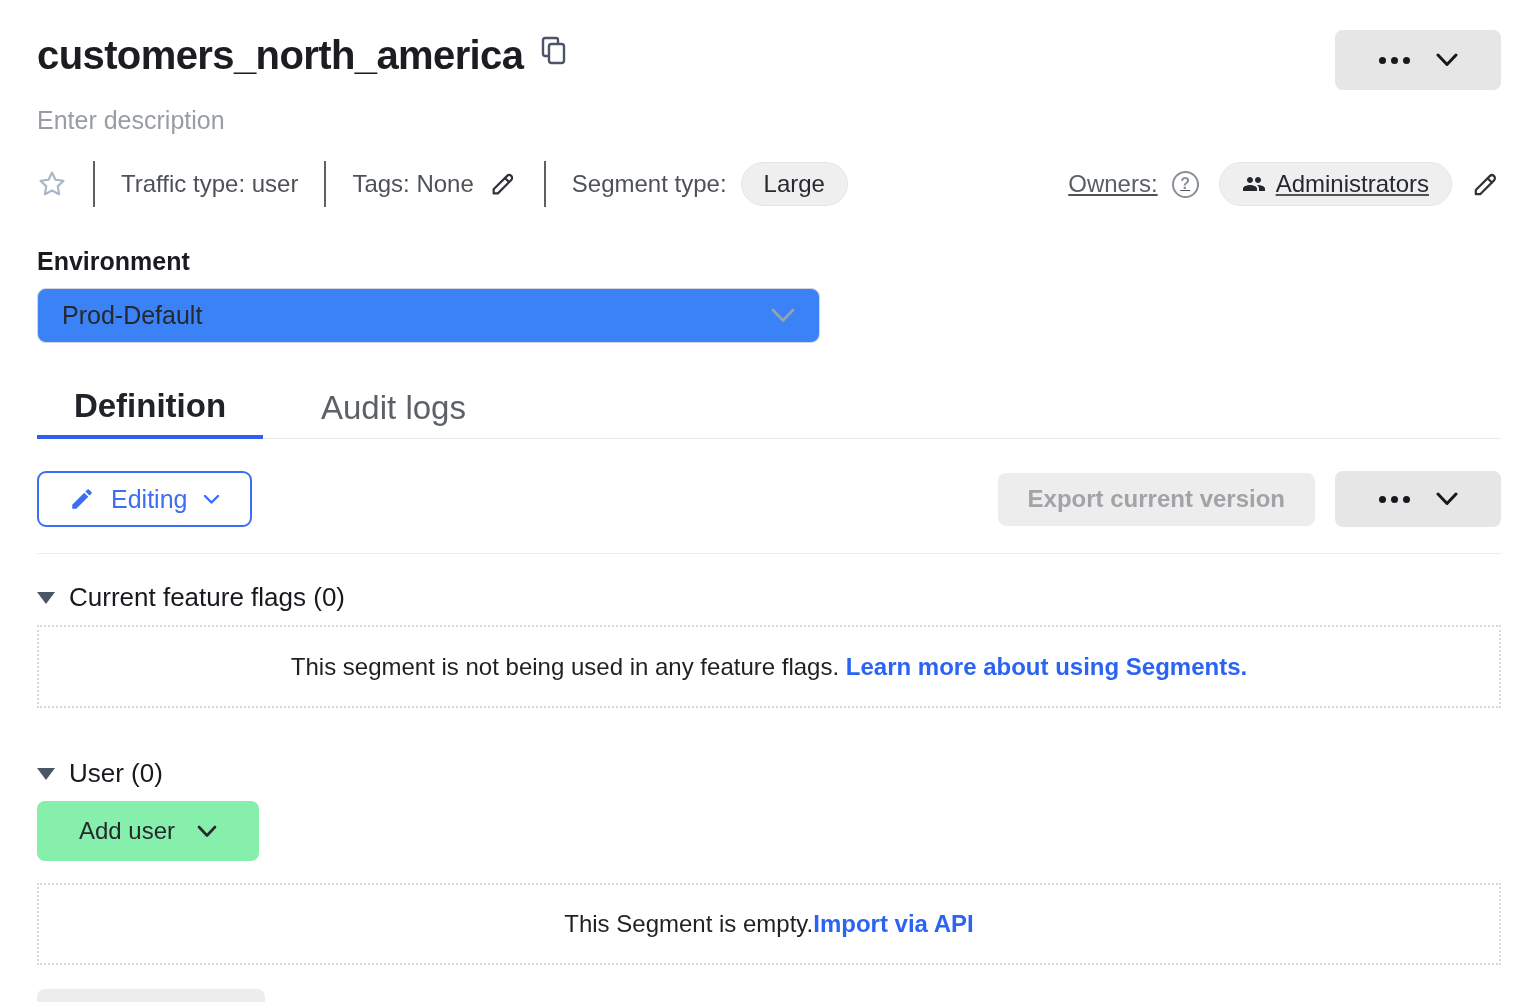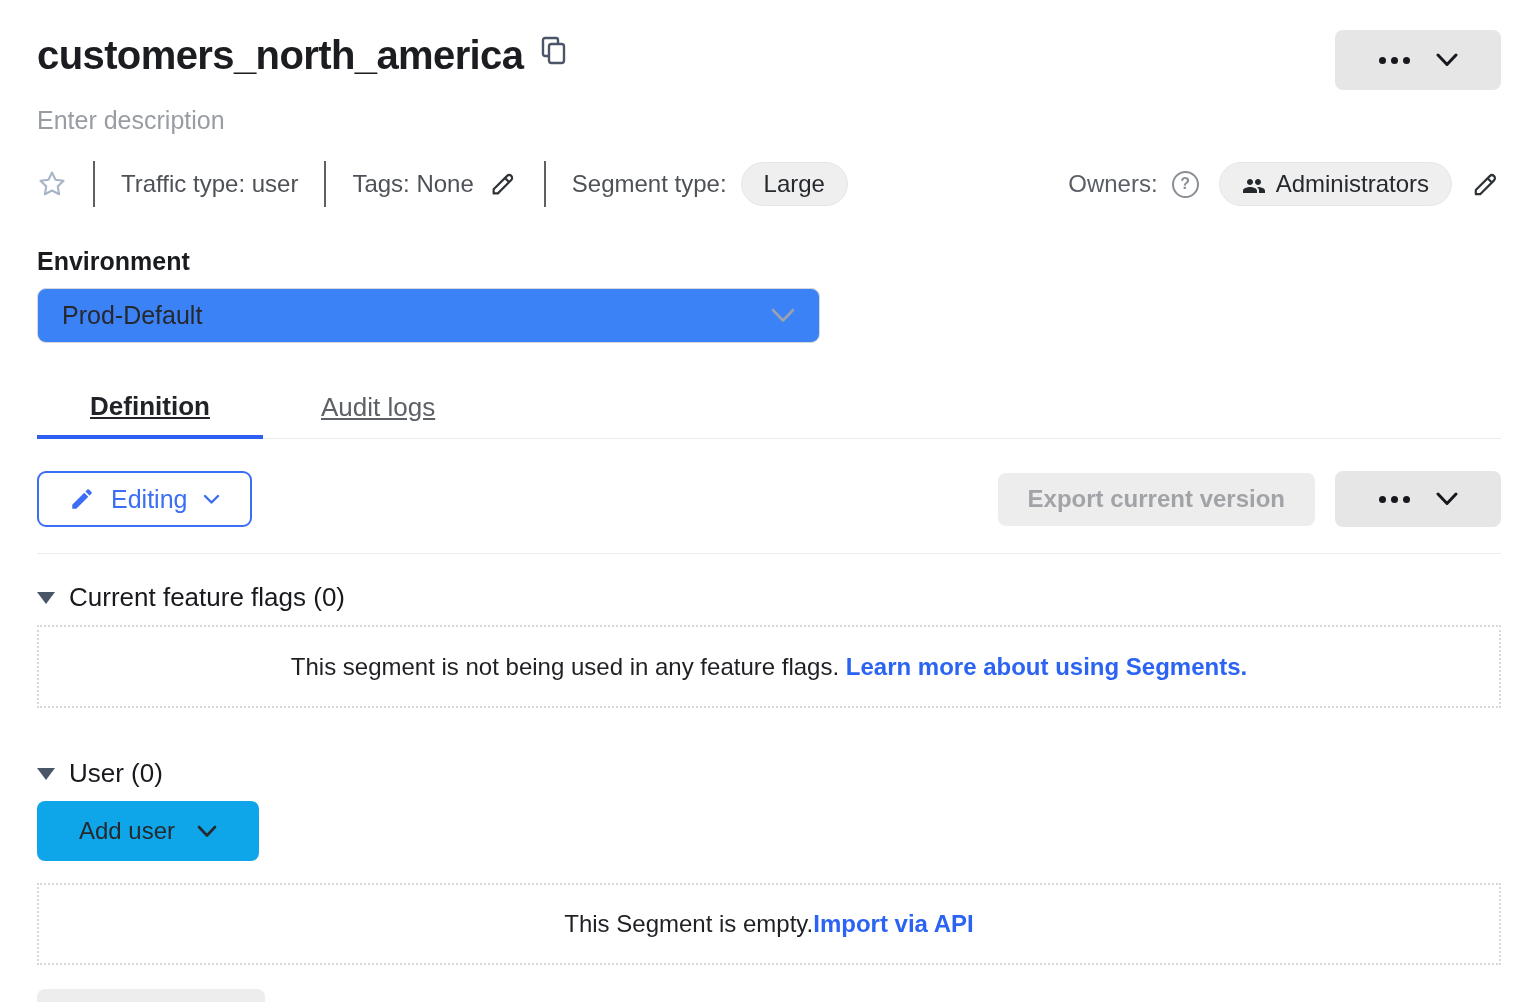--- a/index.html
+++ b/index.html
@@ -32,39 +32,39 @@
 
   
   .meta-row { margin-top:26px; display:flex; align-items:center; height:46px; font-size:24px; color:#4e5258; }
   .vdiv { width:2px; height:46px; background:#5d6166; margin:0 26px; }
   .meta-item { display:flex; align-items:center; gap:14px; }
   .pill {
     display:inline-flex; align-items:center; gap:10px;
     background:#efefef; border:1px solid #e6e6e6; border-radius:24px;
     padding:7px 22px; font-size:24px; color:#26292e;
   }
-  .meta-right { margin-left:auto; display:flex; align-items:center; gap:14px; }
+  .meta-right { margin-left:auto; display:flex; align-items:center; gap:14px;text-decoration:underline; }
   .q-icon {
     width:27px; height:27px; border-radius:50%; border:2px solid #8a8f96;
     display:inline-flex; align-items:center; justify-content:center;
     font-size:16px; color:#8a8f96; font-weight:700; cursor:pointer;
   }
 
   
   .env-label { margin-top:40px; font-size:25px; font-weight:700; color:#191b1f; }
   .select {
     margin-top:12px; width:783px; height:55px;
     border:1px solid #d6d7d9; border-radius:9px;
     display:flex; align-items:center; justify-content:space-between;
     padding:0 24px; font-size:25px; color:#26282d; cursor:pointer; background:#3b82f6;
   }
 
   
   .tabs { margin-top:34px; display:flex; border-bottom:1px solid #eaebec; height:62px; }
-  .tab { display:flex; align-items:center; justify-content:center; font-size:26px; cursor:pointer;text-decoration:underline; }
+  .tab { display:flex; align-items:center; justify-content:center; font-size:33px; cursor:pointer; }
   .tab.active { width:226px; font-weight:700; color:#202328; border-bottom:4px solid #2e5ff0; margin-bottom:-1px; }
   .tab.inactive { color:#5c6168; margin-left:58px; }
 
   
   .toolbar { margin-top:32px; display:flex; align-items:center; justify-content:space-between; }
   .editing-btn {
     display:inline-flex; align-items:center; gap:16px;
     height:56px; padding:0 30px;
     background:#fff; border:2px solid #3b6ef5; border-radius:9px;
     color:#3b6ef5; font-size:25px; cursor:pointer;
@@ -88,21 +88,21 @@
     display:flex; align-items:center; justify-content:center;
     font-size:24px; color:#1e2024; text-align:center;
   }
   .dotted-box.empty-users { margin-top:22px; height:82px; }
   .link { color:#2b63f3; font-weight:700; cursor:pointer; }
   .sp { white-space:pre; }
 
   
   .controls-row { margin-top:12px; display:flex; align-items:center; justify-content:space-between; }
   .add-user-btn {
-    width:222px; height:60px; background:#0ea5e9; border:none; border-radius:8px;
+    width:222px; height:60px; background:#86efac; border:none; border-radius:8px;
     display:inline-flex; align-items:center; justify-content:center; gap:22px;
     font-size:24px; color:#26292e; cursor:pointer;
   }
   .search-box {
     width:440px; height:53px; background:#fafafa; border:1px solid #f0f0f0; border-radius:9px;
     display:flex; align-items:center; gap:12px; padding:0 18px;
   }
   .search-box input {
     border:none; outline:none; background:transparent; flex:1;
     font-size:25px; color:#33373d; font-family:"Liberation Sans", sans-serif;
@@ -165,21 +165,21 @@
       </span>
     </span>
     <span class="vdiv"></span>
     <span class="meta-item">
       <span>Segment type:</span>
       <span class="pill">Large</span>
     </span>
     <span class="meta-right">
       <span style="color:#5a5f66;">Owners:</span>
       <span class="q-icon">?</span>
-      <span class="pill" style="margin-left:6px; cursor:pointer;align-items:flex-end;">
+      <span class="pill" style="margin-left:6px; cursor:pointer;">
         <svg width="24" height="24" viewBox="0 0 24 24">
             <path fill="#24272c" d="M16 11c1.66 0 3-1.34 3-3s-1.34-3-3-3-3 1.34-3 3 1.34 3 3 3zm-8 0c1.66 0 3-1.34 3-3S9.66 5 8 5 5 6.34 5 8s1.34 3 3 3zm0 2c-2.33 0-7 1.17-7 3.5V19h14v-2.5c0-2.33-4.67-3.5-7-3.5zm8 0c-.29 0-.62.02-.97.05 1.16.84 1.97 1.97 1.97 3.45V19h6v-2.5c0-2.33-4.67-3.5-7-3.5z"></path>
           </svg>
         <span>Administrators</span>
       </span>
       <span style="cursor:pointer; margin-left:4px;">
         <svg width="31" height="31" viewBox="0 0 24 24">
             <path d="M4.5 19.5 h3.4 L18.6 8.8 a2.3 2.3 0 0 0 -3.3 -3.3 L4.5 16.2 z" fill="none" stroke="#2f3337" stroke-width="1.7" stroke-linejoin="round"></path>
             <line x1="13.6" y1="7.2" x2="16.9" y2="10.5" stroke="#2f3337" stroke-width="1.7"></line>
           </svg>

